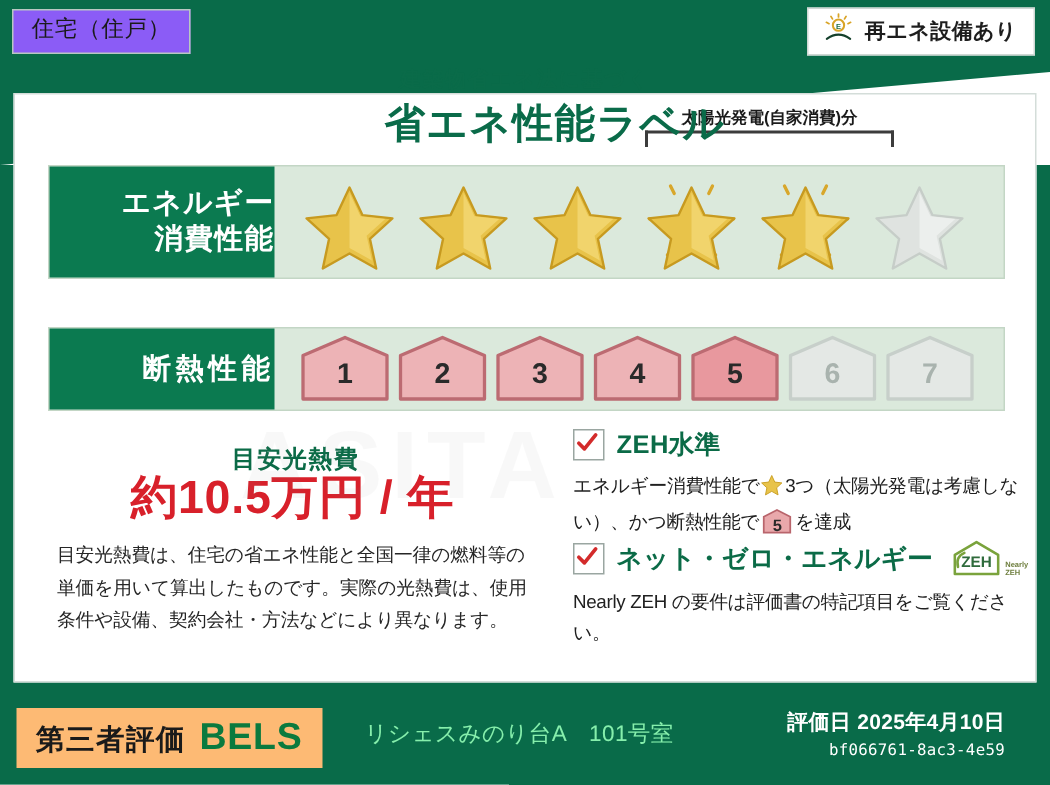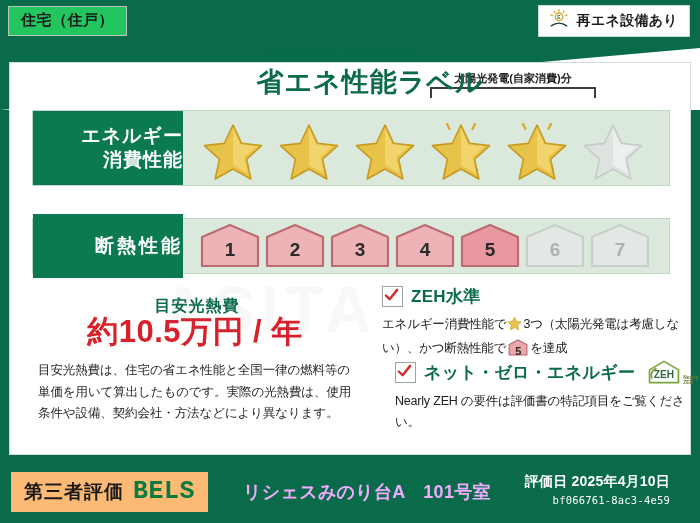--- a/index.html
+++ b/index.html
@@ -14,23 +14,23 @@
   
   .wedge{
     position:absolute;left:0;top:48px;width:700px;height:62px;
     background:#ffffff;
     clip-path:polygon(0 100%, 700px 0, 700px 100%);
   }
 
   
   .cat-tag{
     position:absolute;left:8px;top:6px;
-    background:#22c55e;border:1px solid #b9c7c2;
+    background:#8b5cf6;border:1px solid #b9c7c2;
     padding:5px 12px 6px 12px;
-    font-size:15px;font-weight:bold;color:#1a1a1a;
+    font-size:15px;font-weight:normal;color:#1a1a1a;
     letter-spacing:.5px;line-height:1.1;
     z-index:6;
   }
 
   
   .renew-badge{
     position:absolute;right:10px;top:5px;
     background:#ffffff;border:1px solid #cfd8d4;
     height:30px;display:flex;align-items:center;gap:7px;
     padding:0 11px 0 9px;z-index:6;
@@ -60,21 +60,21 @@
   }
   #row-energy{top:47px;height:76px;}
   #row-insul{top:155px;height:56px;}
 
   .perf-label{
     background:#0b7a50;color:#ffffff;font-weight:bold;
     display:flex;flex-direction:column;align-items:flex-end;justify-content:center;
     flex:0 0 auto;box-sizing:border-box;
   }
   #row-energy .perf-label{width:150px;height:74px;font-size:19px;line-height:1.28;letter-spacing:1px;}
-  #row-insul .perf-label{width:150px;height:64px;font-size:19px;letter-spacing:3px;}
+  #row-insul .perf-label{width:150px;height:54px;font-size:19px;letter-spacing:3px;}
 
   .stars{display:flex;align-items:center;gap:4px;padding-left:14px;position:relative;}
   .star{width:72px;height:68px;position:relative;display:block;}
   .houses{display:flex;align-items:center;gap:3px;padding-left:16px;}
   .house{width:62px;height:46px;position:relative;}
   .house .num{
     position:absolute;left:0;right:0;top:16px;text-align:center;
     font-size:19px;font-weight:bold;color:#2a2a2a;
   }
   .house.off .num{color:#a9b3ae;}
@@ -101,21 +101,21 @@
     font-size:31px;font-weight:bold;color:#d8202a;letter-spacing:.5px;
   }
   .cost-desc{
     position:absolute;left:28px;top:297px;width:318px;
     font-size:12.5px;color:#262626;line-height:1.72;letter-spacing:-.1px;
   }
 
   
   .claim{position:absolute;left:372px;width:300px;}
   #claim-zeh{top:222px;}
-  #claim-nze{top:296px;margin-left:13px;}
+  #claim-nze{top:296px;}
   .claim-head{display:flex;align-items:center;gap:8px;}
   .chk{
     width:19px;height:19px;border:1.6px solid #9aa6a1;background:#fff;
     position:relative;flex:0 0 auto;
   }
   .chk svg{position:absolute;left:1px;top:1px;}
   .claim-title{font-size:17px;font-weight:bold;color:#0b6b47;letter-spacing:.3px;white-space:nowrap;}
   .claim-body{
     margin-top:6px;font-size:12.5px;color:#202020;line-height:1.66;letter-spacing:-.2px;
   }
@@ -125,24 +125,24 @@
   .zeh-logo{display:inline-flex;align-items:flex-end;gap:2px;vertical-align:-7px;margin-left:4px;}
   .zeh-logo .cap{font-size:5px;color:#6f7f3f;line-height:1.05;font-weight:bold;text-align:left;}
 
   
   .footer{position:absolute;left:0;bottom:0;width:700px;height:62px;z-index:5;}
   .bels-box{
     position:absolute;left:11px;top:11px;background:#fdba74;
     padding:5px 13px 6px 13px;display:flex;align-items:baseline;gap:9px;
   }
   .bels-box .t1{font-size:19px;font-weight:bold;color:#1a1a1a;letter-spacing:1px;}
-  .bels-box .t2{font-size:25px;font-weight:bold;color:#0b7a3e;letter-spacing:.5px;font-family:Liberation Mono, monospace;}
+  .bels-box .t2{font-size:25px;font-weight:bold;color:#0b7a3e;letter-spacing:.5px;}
   .bldg{
     position:absolute;left:243px;top:19px;
-    font-size:18px;font-weight:bold;color:#f0abfc;white-space:pre;letter-spacing:.3px;
+    font-size:15px;font-weight:normal;color:#86efac;white-space:pre;letter-spacing:.3px;
   }
   .eval{
     position:absolute;right:30px;top:12px;text-align:right;color:#ffffff;
   }
   .eval .d{font-size:14px;font-weight:bold;letter-spacing:.2px;}
   .eval .id{font-size:10.5px;font-family:"DejaVu Sans Mono","Liberation Mono",monospace;margin-top:3px;letter-spacing:.2px;}
 
   
   .wm{
     position:absolute;left:150px;top:210px;width:420px;height:90px;

